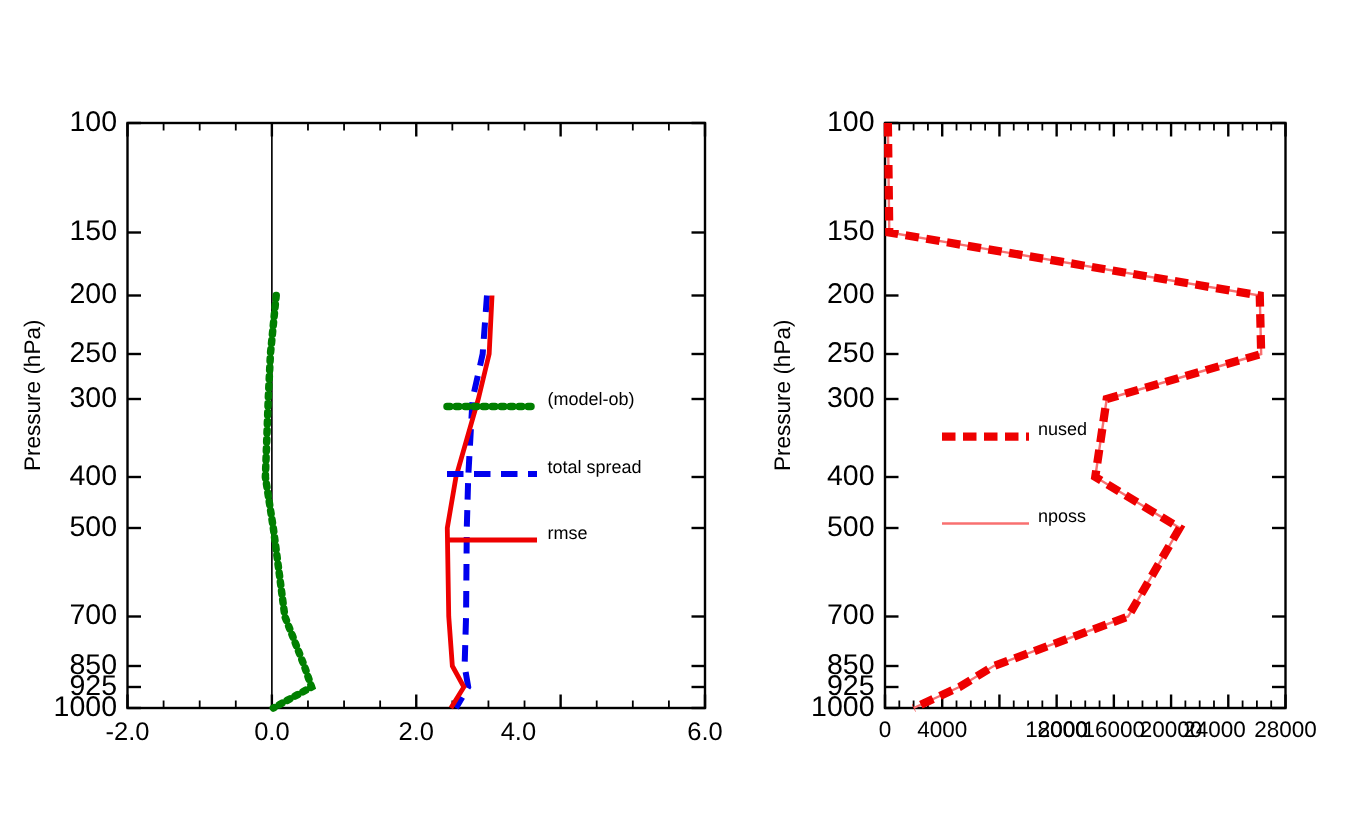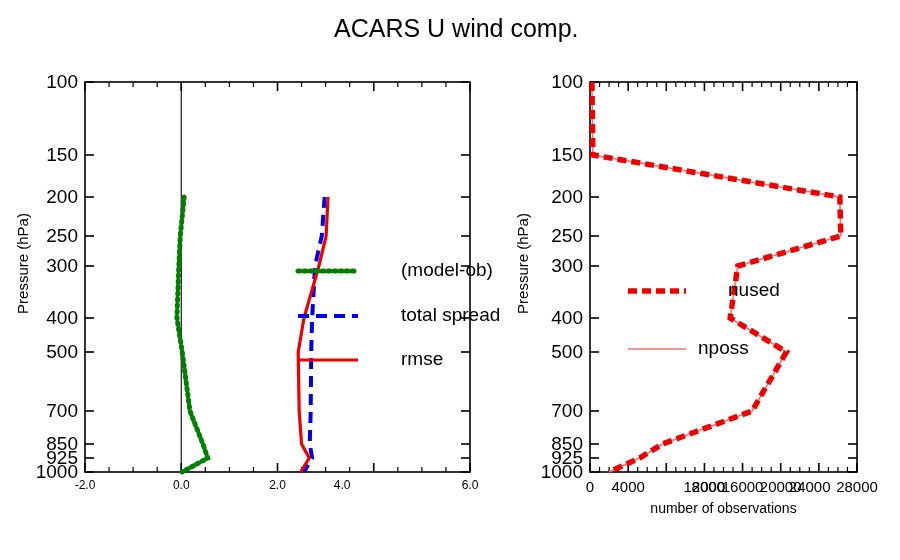--- a/index.html
+++ b/index.html
@@ -9,40 +9,38 @@
   .abs{position:absolute;}
   .date-label{left:8px;top:18px;font-size:19px;white-space:nowrap;}
   .main-title{left:334px;top:14px;font-size:25px;white-space:nowrap;}
   .ylabel-left{left:-38px;top:255px;width:120px;text-align:center;
                transform:rotate(-90deg);font-size:15px;}
   .ylabel-right{left:462px;top:255px;width:120px;text-align:center;
                 transform:rotate(-90deg);font-size:15px;}
   .xlabel-left{left:85px;top:503px;width:385px;text-align:center;font-size:19px;}
   .xlabel-right{left:590px;top:500px;width:267px;text-align:center;font-size:14px;}
   .ytick-lbl{font-size:19px;text-align:right;white-space:nowrap;}
-  .xtick-lbl{font-size:12px;text-align:center;white-space:nowrap;}
+  .xtick-lbl{font-size:17px;text-align:center;white-space:nowrap;}
   .xtick-lbl-small{font-size:15px;text-align:center;white-space:nowrap;}
-  .legend-lbl{font-size:19px;white-space:nowrap;margin-left:36px;}
+  .legend-lbl{font-size:12px;white-space:nowrap;}
   svg{position:absolute;left:0;top:0;overflow:visible;}
   sup{font-size:0.65em;vertical-align:super;}
 </style>
 </head>
 <body>
 
 <div id="root">
 
 
-  <div class="abs main-title">ACARS U wind comp.</div>
 
   <div class="abs ylabel-left">Pressure (hPa)</div>
 
   <div class="abs ylabel-right">Pressure (hPa)</div>
 
 
-  <div class="abs xlabel-right">number of observations</div>
 
   <svg id="plot-svg" width="900" height="560">
       <g>
         <rect x="85" y="82" width="385" height="390" fill="none" stroke="#000" stroke-width="1.6"></rect>
         <line x1="85" y1="472" x2="85" y2="463" stroke="#000" stroke-width="1.6"></line>
         <line x1="85" y1="82" x2="85" y2="91" stroke="#000" stroke-width="1.6"></line>
         <line x1="181.25" y1="472" x2="181.25" y2="463" stroke="#000" stroke-width="1.6"></line>
         <line x1="181.25" y1="82" x2="181.25" y2="91" stroke="#000" stroke-width="1.6"></line>
         <line x1="277.5" y1="472" x2="277.5" y2="463" stroke="#000" stroke-width="1.6"></line>
         <line x1="277.5" y1="82" x2="277.5" y2="91" stroke="#000" stroke-width="1.6"></line>
@@ -226,15 +224,15 @@
       <div class="abs ytick-lbl" style="left: 513px; top: 461px; width: 70px; text-align: right;">1000</div>
       <div class="abs xtick-lbl-small" style="left: 560px; top: 478px; width: 60px; text-align: center;">0</div>
       <div class="abs xtick-lbl-small" style="left: 598.143px; top: 478px; width: 60px; text-align: center;">4000</div>
       <div class="abs xtick-lbl-small" style="left: 636.286px; top: 478px; width: 60px; text-align: center; margin-left: 42px;">8000</div>
       <div class="abs xtick-lbl-small" style="left: 674.429px; top: 478px; width: 60px; text-align: center;">12000</div>
       <div class="abs xtick-lbl-small" style="left: 712.571px; top: 478px; width: 60px; text-align: center;">16000</div>
       <div class="abs xtick-lbl-small" style="left: 750.714px; top: 478px; width: 60px; text-align: center;">20000</div>
       <div class="abs xtick-lbl-small" style="left: 788.857px; top: 478px; width: 60px; text-align: left;">24000</div>
       <div class="abs xtick-lbl-small" style="left: 827px; top: 478px; width: 60px; text-align: center;">28000</div>
       <div class="abs legend-lbl" style="left: 692px; top: 279px;">nused</div>
-      <div class="abs legend-lbl" style="left: 662px; top: 337px;">nposs</div>
+      <div class="abs legend-lbl" style="left: 692px; top: 337px;">nposs</div>
     </div>
 </div>
 
 </body></html>

